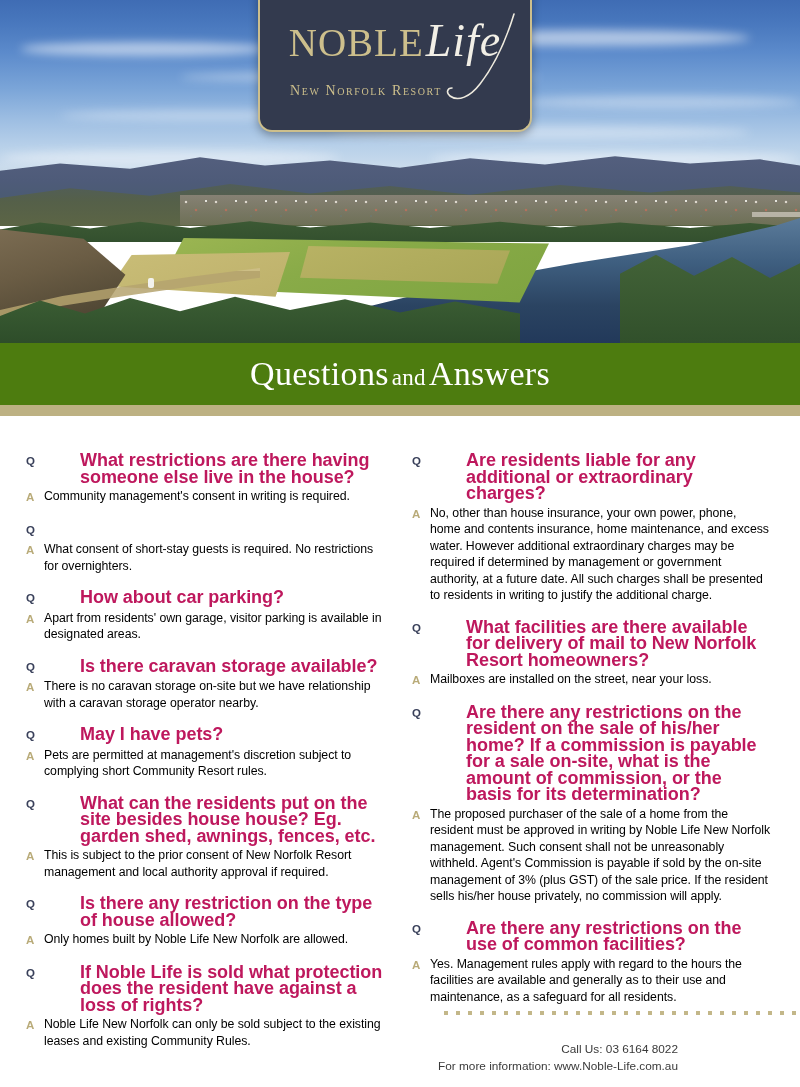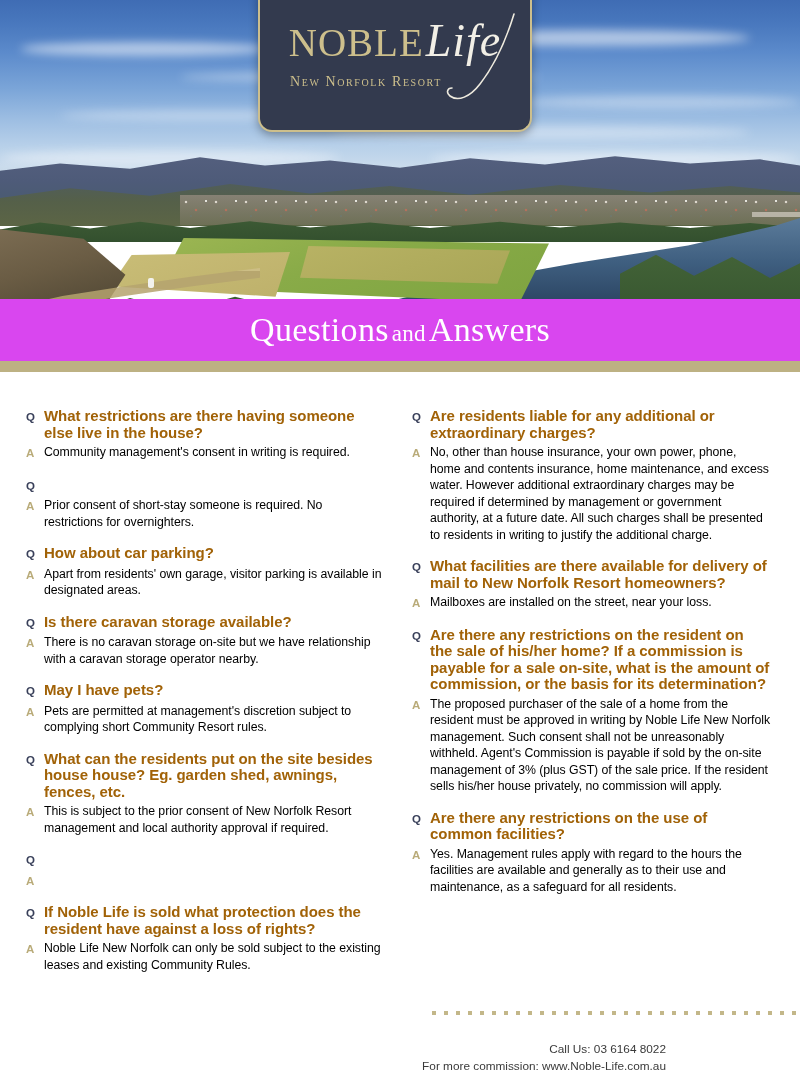--- a/index.html
+++ b/index.html
@@ -9,21 +9,21 @@
     width: 800px; height: 1087px;
     background: #ffffff;
     font-family: "Liberation Sans", sans-serif;
     overflow: hidden;
     position: relative;
   }
 
   
   .hero {
     position: relative;
-    width: 800px; height: 299px;
+    width: 800px; height: 343px;
     overflow: hidden;
     padding-left: 32px;
   }
   .sky {
     position: absolute; left: 0; top: 0; width: 800px; height: 185px;
     background: linear-gradient(180deg,
       #3f6cb4 0%, #4877bd 12%, #5b8acb 28%, #7ba5d8 48%,
       #9cbde2 64%, #b6cfe9 78%, #c9dbec 90%, #cdd9e4 100%);
   }
   .cloud {
@@ -165,33 +165,33 @@
     font-size: 46px;
     color: #f2efe6;
     margin-left: 2px;
   }
   .logo-sub {
     font-family: "Liberation Serif", serif;
     color: #cdbf8c;
     font-size: 14px;
     letter-spacing: 1.6px;
     font-variant: small-caps;
-    margin-top: 10px;
+    margin-top: 19px;
     margin-left: -58px;
   }
   .logo-swash {
     position: absolute; left: 176px; top: 18px;
     width: 86px; height: 104px;
     pointer-events: none;
   }
 
   
   .title-band {
     width: 800px; height: 62px;
-    background: #d946ef;
+    background: #4d7c0f;
     display: flex; align-items: center; justify-content: center;
   }
   .title-text {
     font-family: "Liberation Serif", serif;
     color: #ffffff;
     font-size: 34px;
     letter-spacing: .3px;
     white-space: nowrap;
   }
   .title-text .and {
@@ -216,38 +216,39 @@
     width: 18px;
     flex: 0 0 18px;
     font-size: 11.5px;
     font-weight: bold;
     line-height: 16.5px;
     padding-top: 1px;
   }
   .marker-q { color: #39405a; }
   .marker-a { color: #b9ab79; }
   .q-text {
-    font-size: 15px;
+    font-size: 18px;
     font-weight: bold;
-    color: #a16207;
+    color: #be185d;
     line-height: 16.5px;
     letter-spacing: -0.05px;
+    margin-left: 36px;
   }
   .a-text {
     font-size: 12.3px;
     color: #000000;
     line-height: 16.5px;
     letter-spacing: -0.05px;
   }
   .line.answer { margin-top: 3px; }
 
   
   .footer {
     position: absolute;
-    left: 0; bottom: 0;
+    left: 12px; bottom: 0;
     width: 720px;
     padding: 0 26px 12px 26px;
   }
   .dotted-rule {
     margin: 0 380px 26px 26px;
     height: 4px;
     background-image: linear-gradient(90deg, #c3b789 0 4px, transparent 4px 12px);
     background-size: 12px 4px;
     background-repeat: repeat-x;
     width: 368px;
@@ -320,21 +321,21 @@
           <span class="marker marker-a">A</span>
           <span class="a-text">Community management's consent in writing is required.</span>
         </div>
       </div>
       <div class="qa-item">
         <div class="line question">
           <span class="marker marker-q">Q</span>
         </div>
         <div class="line answer">
           <span class="marker marker-a">A</span>
-          <span class="a-text">Prior consent of short-stay someone is required. No restrictions for overnighters.</span>
+          <span class="a-text">What consent of short-stay guests is required. No restrictions for overnighters.</span>
         </div>
       </div>
       <div class="qa-item">
         <div class="line question">
           <span class="marker marker-q">Q</span>
           <span class="q-text">How about car parking?</span>
         </div>
         <div class="line answer">
           <span class="marker marker-a">A</span>
           <span class="a-text">Apart from residents' own garage, visitor parking is available in designated areas.</span>
@@ -366,23 +367,25 @@
           <span class="q-text">What can the residents put on the site besides house house? Eg. garden shed, awnings, fences, etc.</span>
         </div>
         <div class="line answer">
           <span class="marker marker-a">A</span>
           <span class="a-text">This is subject to the prior consent of New Norfolk Resort management and local authority approval if required.</span>
         </div>
       </div>
       <div class="qa-item">
         <div class="line question">
           <span class="marker marker-q">Q</span>
-        </div>
-        <div class="line answer">
-          <span class="marker marker-a">A</span>
+          <span class="q-text">Is there any restriction on the type of house allowed?</span>
+        </div>
+        <div class="line answer">
+          <span class="marker marker-a">A</span>
+          <span class="a-text">Only homes built by Noble Life New Norfolk are allowed.</span>
         </div>
       </div>
       <div class="qa-item">
         <div class="line question">
           <span class="marker marker-q">Q</span>
           <span class="q-text">If Noble Life is sold what protection does the resident have against a loss of rights?</span>
         </div>
         <div class="line answer">
           <span class="marker marker-a">A</span>
           <span class="a-text">Noble Life New Norfolk can only be sold subject to the existing leases and existing Community Rules.</span>
@@ -430,15 +433,15 @@
           <span class="a-text">Yes. Management rules apply with regard to the hours the facilities are available and generally as to their use and maintenance, as a safeguard for all residents.</span>
         </div>
       </div>
     </div>
 </div>
 
 <div class="footer">
   <div class="dotted-rule"></div>
   <div class="footer-lines">
     <div>Call Us: 03 6164 8022</div>
-    <div>For more commission: www.Noble-Life.com.au</div>
+    <div>For more information: www.Noble-Life.com.au</div>
   </div>
 </div>
 
 </body></html>

